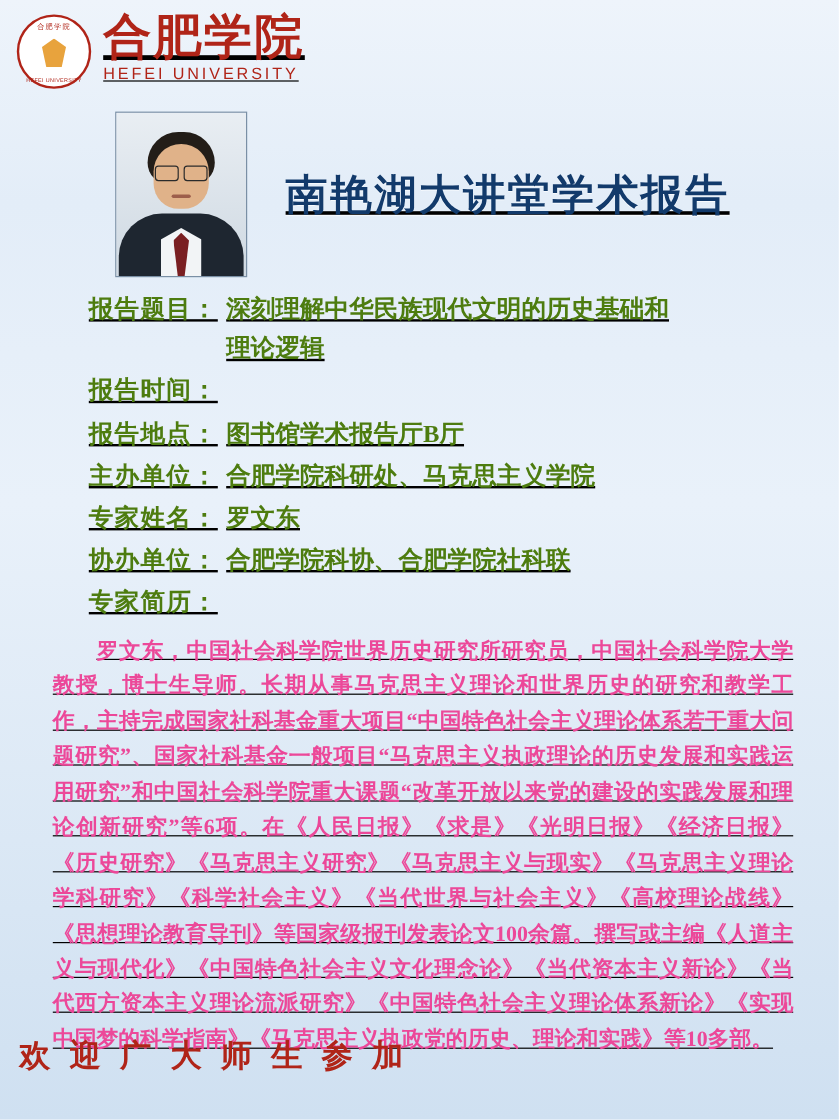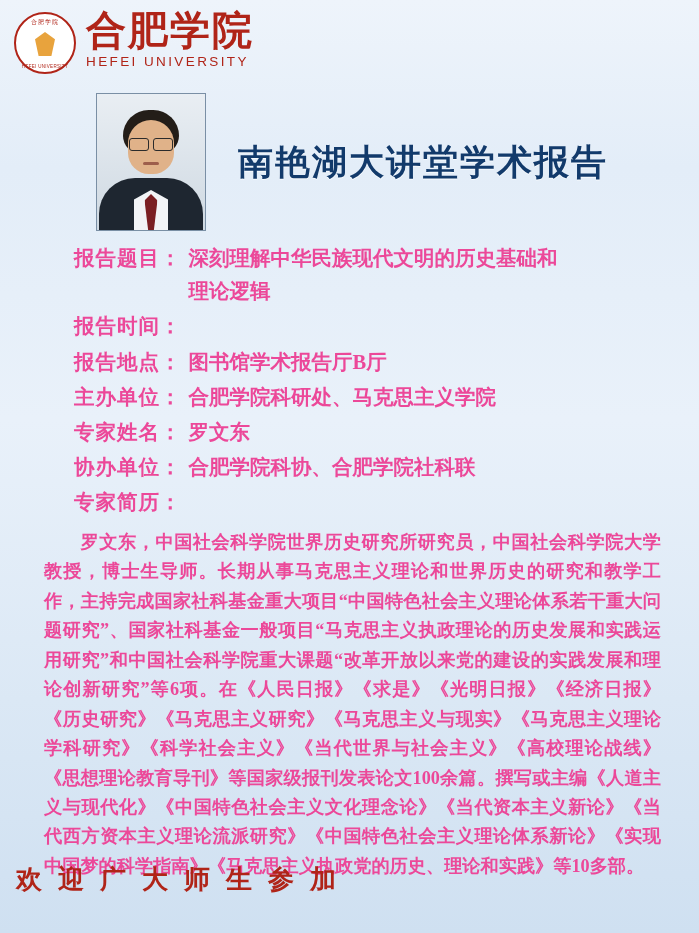--- a/index.html
+++ b/index.html
@@ -12,20 +12,21 @@
     font-family: "Liberation Serif", "DejaVu Serif", serif;
     background: linear-gradient(180deg, #eef4fb 0%, #e3edf8 18%, #e9f1fa 45%, #dbe8f5 75%, #cfe0f1 100%);
     overflow: hidden;
     position: relative;
   }
   .page {
     position: relative;
     width: 699px;
     height: 933px;
     box-sizing: border-box;
+    text-decoration: underline;
   }
 
   
   .header {
     position: relative;
     height: 86px;
     padding: 8px 0 0 14px;
     box-sizing: border-box;
     display: flex;
     align-items: flex-start;
@@ -202,21 +203,21 @@
     letter-spacing: 2px;
     color: #123a6b;
     font-weight: bold;
     font-family: "Liberation Serif", "DejaVu Serif", serif;
     text-shadow: 0 1px 0 rgba(255,255,255,0.7);
   }
 
   
   .info {
     padding: 16px 40px 0 74px;
-    color: #ec4899;
+    color: #4d7c0f;
     font-size: 20.5px;
     line-height: 1.62;
     font-weight: bold;
   }
   .info-row {
     display: flex;
     align-items: flex-start;
     margin-bottom: 2px;
   }
   .info-label {

